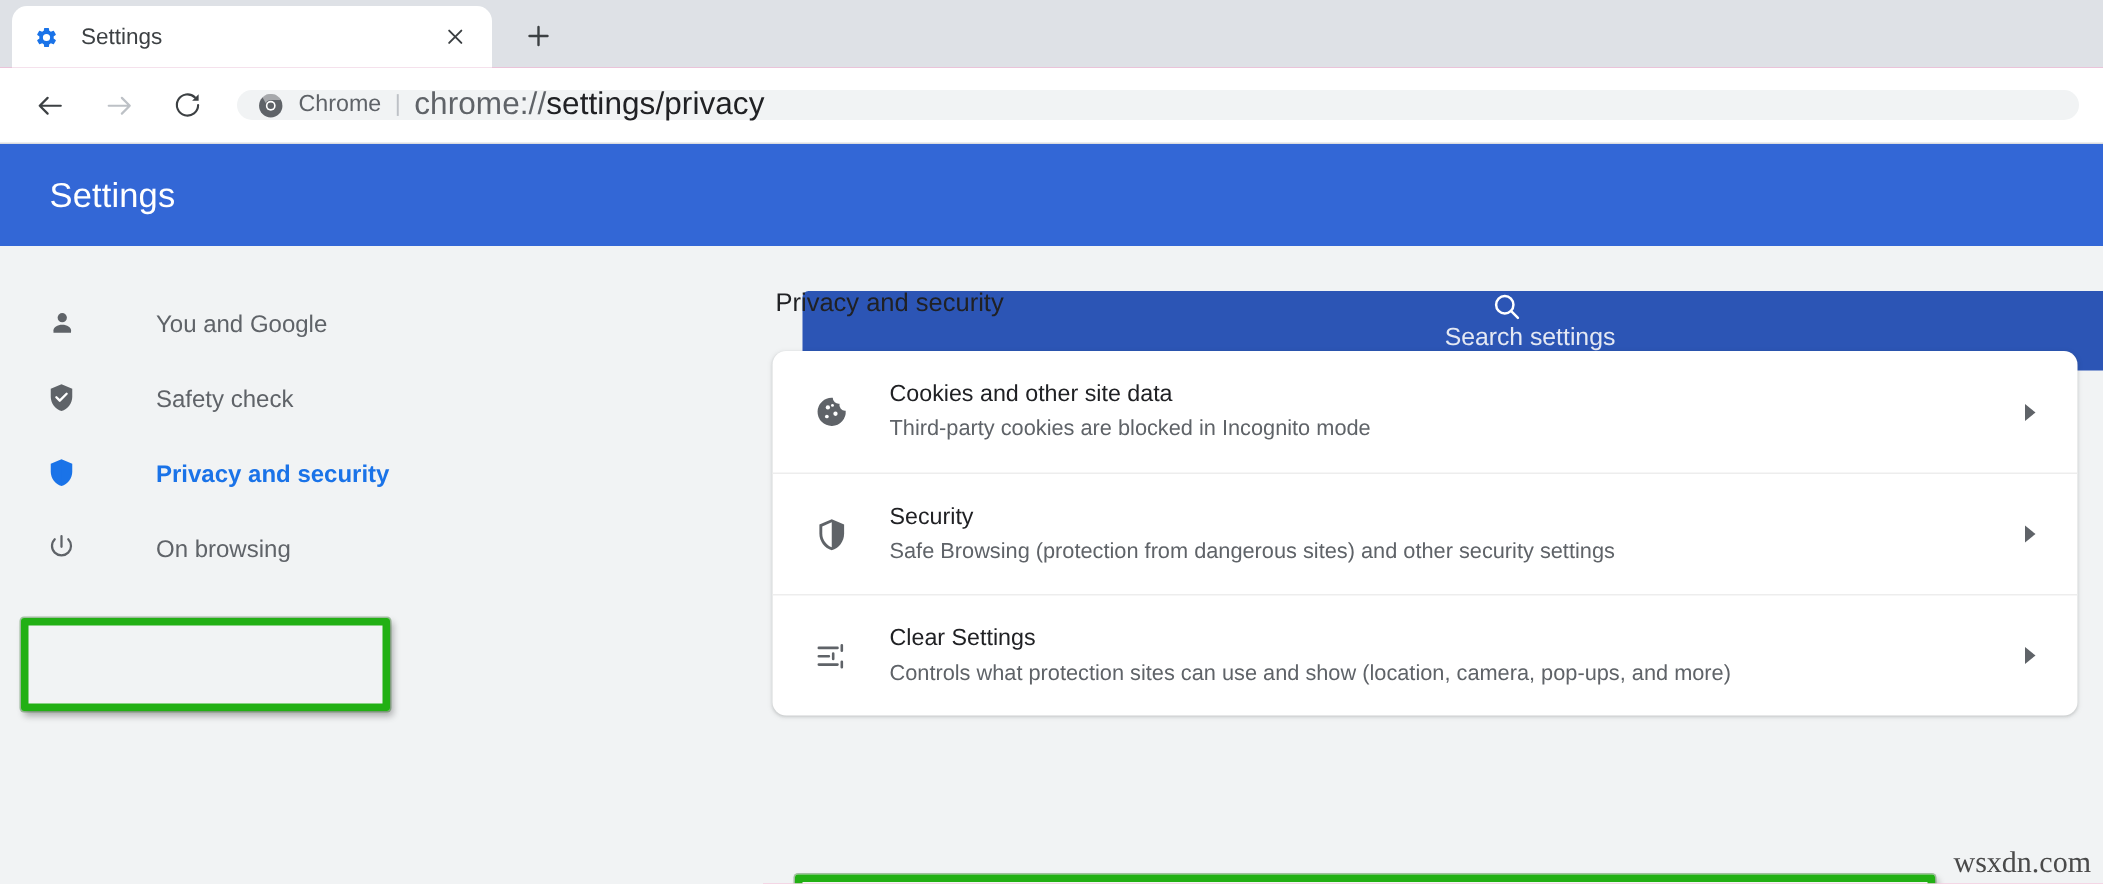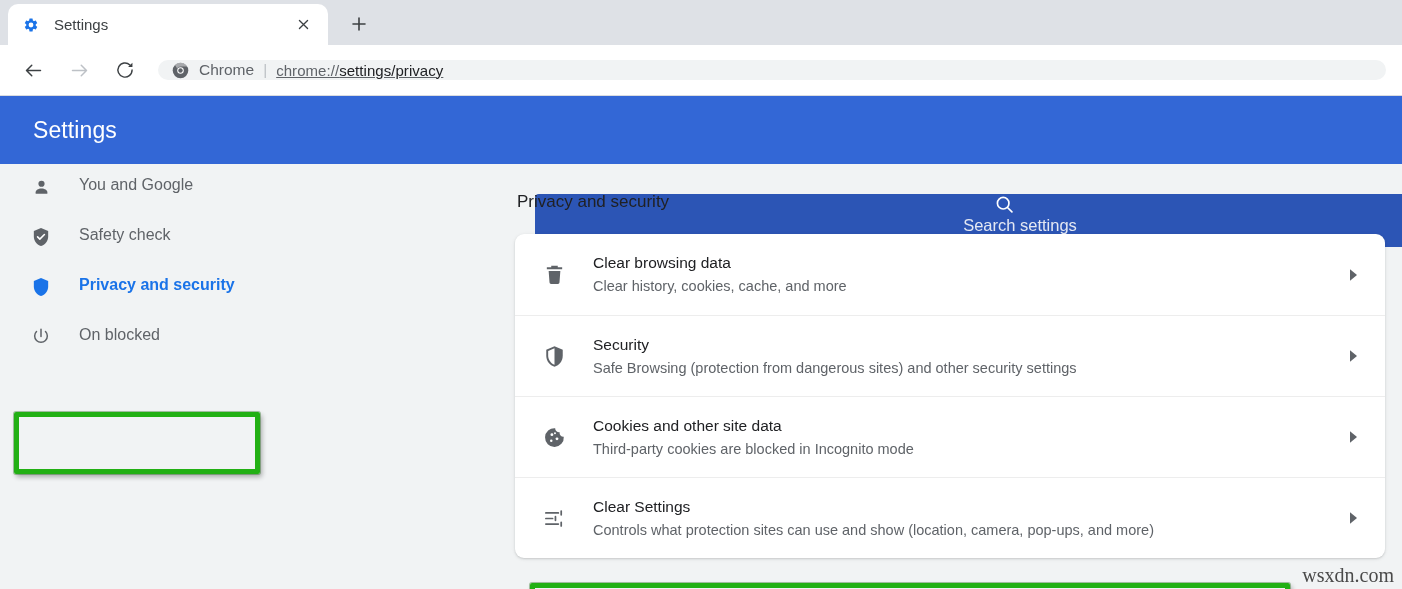--- a/index.html
+++ b/index.html
@@ -49,21 +49,21 @@
     border-radius:50%;
   }
   .omnibox {
     flex:1; height:20px; background:#f1f3f4; border-radius:17px;
     display:flex; align-items:center; padding:0 8px 0 14px;
     margin-left:10px; margin-right:6px;
   }
   .omni-chrome-icon { width:17px; height:17px; flex:none; margin-right:10px; }
   .omni-scheme-label { font-size:15.5px; color:#5f6368; white-space:nowrap; }
   .omni-sep { color:#bdc1c6; margin:0 9px; font-size:15.5px; }
-  .omni-url { font-size:15px; color:#5f6368; white-space:nowrap; letter-spacing:.05px;text-decoration:underline; }
+  .omni-url { font-size:21px; color:#5f6368; white-space:nowrap; letter-spacing:.05px; }
   .omni-url b { color:#202124; font-weight:400; }
 
   
   .settings-page { position:relative; width:1402px; height:493px; background:#f1f3f4; overflow:hidden; }
 
   .settings-header {
     height:68px; background:#3367d6; display:flex; align-items:center;
     padding-left:33px;
   }
   .settings-title { color:#ffffff; font-size:23px; letter-spacing:.1px; }
@@ -73,22 +73,22 @@
     display:flex; align-items:center; padding-left:26px;flex-direction:column;
   }
   .search-icon { width:22px; height:22px; flex:none; margin-right:30px; }
   .search-placeholder { color:#e4e8f3; font-size:16.5px; }
 
   .settings-body { display:flex; height:425px; }
 
   
   .sidebar { width:515px; padding-top:12px; flex:none; position:relative; }
   .side-item {
-    height:50px; display:flex; align-items:flex-start;
-    padding-left:30px; color:#5f6368; font-size:16px;
+    height:50px; display:flex; align-items:flex-end;
+    padding-left:30px; color:#5f6368; font-size:16px;gap:25px;
   }
   .side-item .si-icon {
     width:22px; height:22px; flex:none; margin-right:27px;
     display:flex; align-items:center; justify-content:center;
   }
   .side-item.active { color:#1a73e8; font-weight:700; }
   .side-item.active .si-icon svg path,
   .side-item.active .si-icon svg circle { fill:#1a73e8; }
 
   
@@ -252,64 +252,30 @@
 
 
 
 
         <div class="side-item">
           <span class="si-icon">
             <svg width="20" height="20" viewBox="0 0 24 24">
                 <path fill="none" stroke="#5f6368" stroke-width="1.8" stroke-linecap="round" d="M12 2.8v8.6 M17.4 5.4a7.6 7.6 0 1 1-10.8 0"></path>
               </svg>
           </span>
-          <span>On blocked</span>
+          <span>On browsing</span>
         </div>
 
       </div>
 
       <div class="main">
         <div class="section-title">Privacy and security</div>
 
         <div class="card">
 
-          <div class="row">
-            <span class="row-icon">
-              <svg width="23" height="23" viewBox="0 0 24 24">
-                  <path fill="#5f6368" d="M8.6 2.9h6.8v1.6H20v1.9H4V4.5h4.6zM5.9 8.3h12.2l-.9 12.1a1.6 1.6 0 0 1-1.6 1.5H8.4a1.6 1.6 0 0 1-1.6-1.5z"></path>
-                </svg>
-            </span>
-            <span class="row-text">
-              <span class="row-title" style="display:block">Clear browsing data</span>
-              <span class="row-sub" style="display:block">Clear history, cookies, cache, and more</span>
-            </span>
-            <span class="row-chevron">
-              <svg width="11" height="14" viewBox="0 0 12 16">
-                  <path fill="#5f6368" d="M2 1.5 10 8 2 14.5z"></path>
-                </svg>
-            </span>
-          </div>
-
-          <div class="row">
-            <span class="row-icon">
-              <svg width="23" height="23" viewBox="0 0 24 24">
-                <path fill="#5f6368" d="M12 1.3 3.4 4.9v6.4c0 5.3 3.7 10.2 8.6 11.4 4.9-1.2 8.6-6.1 8.6-11.4V4.9z"></path>
-                <path fill="#ffffff" d="M12 3.3v17.4c-3.6-1.3-6.6-5.2-6.6-9.4V6.2z"></path>
-              </svg>
-            </span>
-            <span class="row-text">
-              <span class="row-title" style="display:block">Security</span>
-              <span class="row-sub" style="display:block">Safe Browsing (protection from dangerous sites) and other security settings</span>
-            </span>
-            <span class="row-chevron">
-              <svg width="11" height="14" viewBox="0 0 12 16">
-                  <path fill="#5f6368" d="M2 1.5 10 8 2 14.5z"></path>
-                </svg>
-            </span>
-          </div>
 
           <div class="row">
             <span class="row-icon">
               <svg width="23" height="23" viewBox="0 0 24 24">
                 <path fill="#5f6368" d="M21.7 11.3a4 4 0 0 1-4.3-4.9 4.1 4.1 0 0 1-4.7-4.1A9.8 9.8 0 1 0 21.7 11.3z"></path>
                 <circle cx="9.3" cy="9" r="1.5" fill="#ffffff"></circle>
                 <circle cx="14.6" cy="13.4" r="1.5" fill="#ffffff"></circle>
                 <circle cx="8.6" cy="15.3" r="1.3" fill="#ffffff"></circle>
                 <circle cx="12.5" cy="7.6" r="1" fill="#ffffff"></circle>
               </svg>
@@ -321,20 +287,38 @@
             <span class="row-chevron">
               <svg width="11" height="14" viewBox="0 0 12 16">
                   <path fill="#5f6368" d="M2 1.5 10 8 2 14.5z"></path>
                 </svg>
             </span>
           </div>
 
           <div class="row">
             <span class="row-icon">
               <svg width="23" height="23" viewBox="0 0 24 24">
+                <path fill="#5f6368" d="M12 1.3 3.4 4.9v6.4c0 5.3 3.7 10.2 8.6 11.4 4.9-1.2 8.6-6.1 8.6-11.4V4.9z"></path>
+                <path fill="#ffffff" d="M12 3.3v17.4c-3.6-1.3-6.6-5.2-6.6-9.4V6.2z"></path>
+              </svg>
+            </span>
+            <span class="row-text">
+              <span class="row-title" style="display:block">Security</span>
+              <span class="row-sub" style="display:block">Safe Browsing (protection from dangerous sites) and other security settings</span>
+            </span>
+            <span class="row-chevron">
+              <svg width="11" height="14" viewBox="0 0 12 16">
+                  <path fill="#5f6368" d="M2 1.5 10 8 2 14.5z"></path>
+                </svg>
+            </span>
+          </div>
+
+          <div class="row">
+            <span class="row-icon">
+              <svg width="23" height="23" viewBox="0 0 24 24">
                 <g stroke="#5f6368" stroke-width="1.8" stroke-linecap="round">
                   <path d="M3 6.2h13 M3 12h7 M3 17.8h13"></path>
                   <path d="M19 4.3v3.8 M13 10.1v3.8 M19 15.9v3.8"></path>
                 </g>
               </svg>
             </span>
             <span class="row-text">
               <span class="row-title" style="display:block">Clear Settings</span>
               <span class="row-sub" style="display:block">Controls what protection sites can use and show (location, camera, pop-ups, and more)</span>
             </span>

